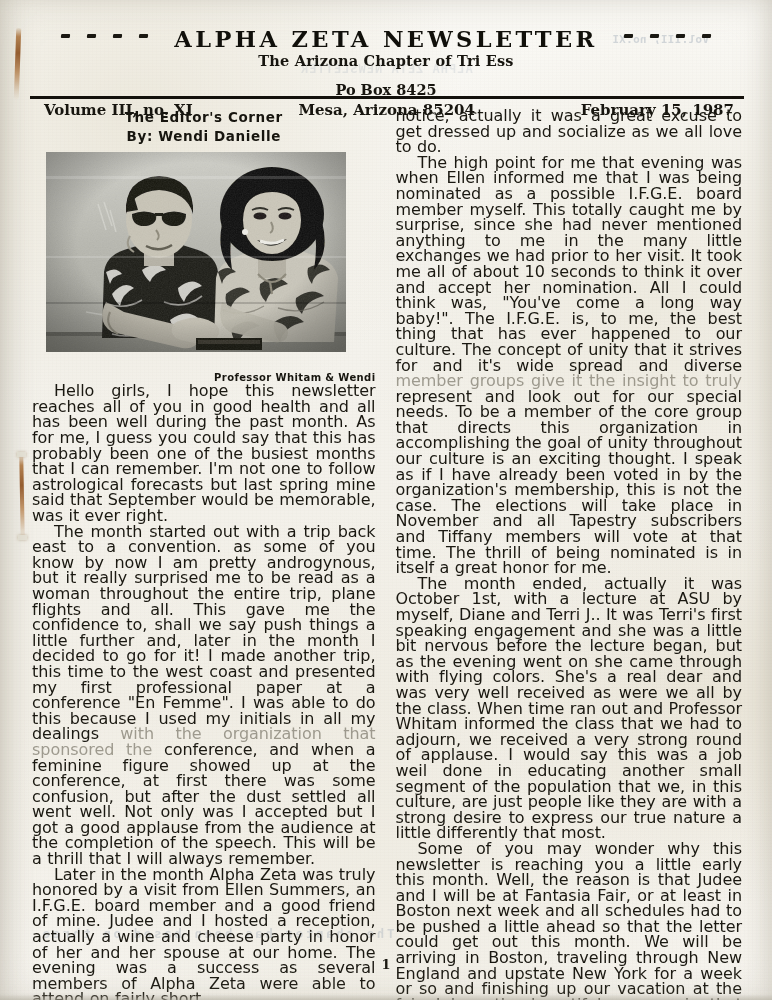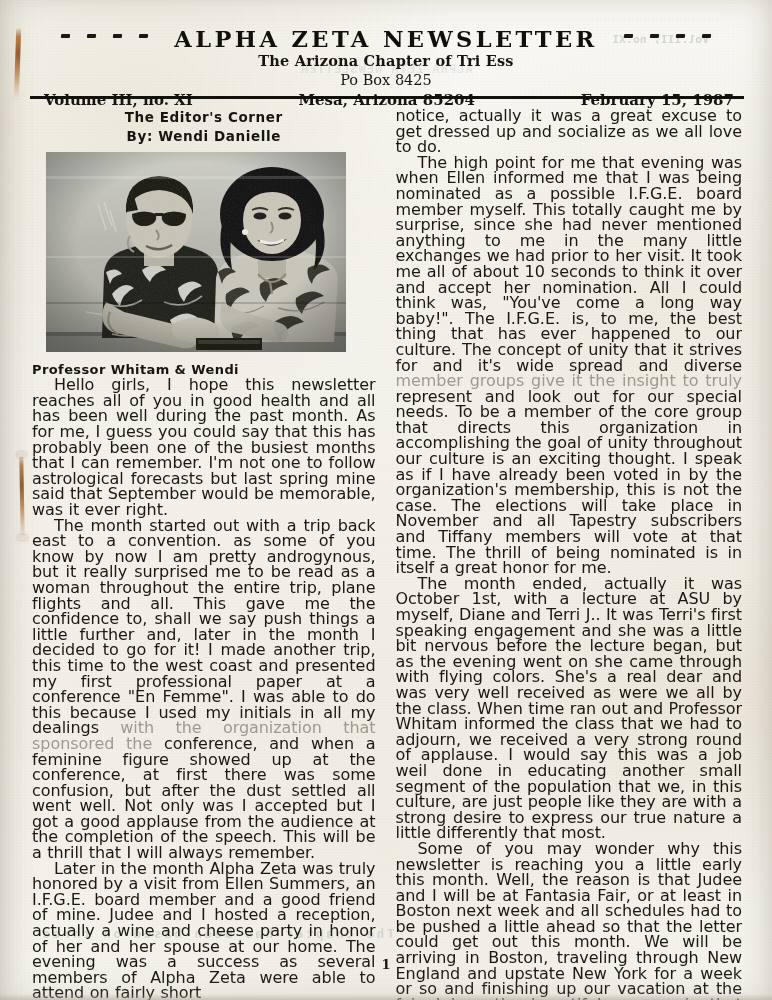--- a/index.html
+++ b/index.html
@@ -130,23 +130,23 @@
   .mast-sub1 {
     text-align: center;
     font-family: "DejaVu Serif", serif;
     font-weight: bold;
     font-size: 14.5px;
     letter-spacing: .2px;
   }
   .mast-sub2 {
     text-align: center;
     font-family: "DejaVu Serif", serif;
-    font-weight: normal;
+    font-weight: bold;
     font-size: 14.5px;
-    margin-top: 3px;
+    margin-top: 12px;
   }
   .mast-row3 {
     display: flex;
     align-items: baseline;
     justify-content: space-between;
     margin-top: 3px;
     font-family: "DejaVu Serif", serif;
     font-weight: bold;
     font-size: 15px;
   }
@@ -187,26 +187,26 @@
 
   .photo-wrap {
     margin: 7px 0 0 14px;
     width: 300px;
     height: 200px;
     position: relative;
     overflow: hidden;
     background: #dcdcd6;
   }
   .photo-cap {
-    text-align: left;
+    text-align: right;
     font-family: "DejaVu Sans", sans-serif;
     font-weight: bold;
-    font-size: 13px;
+    font-size: 10px;
     letter-spacing: .4px;
-    margin-top: 10px;
+    margin-top: 20px;
   }
 
   p.body {
     margin: 0;
     font-family: "DejaVu Sans", sans-serif;
     font-size: 16px;
     line-height: 15.6px;
     text-align: justify;
     text-indent: 22px;
     letter-spacing: -0.05px;

